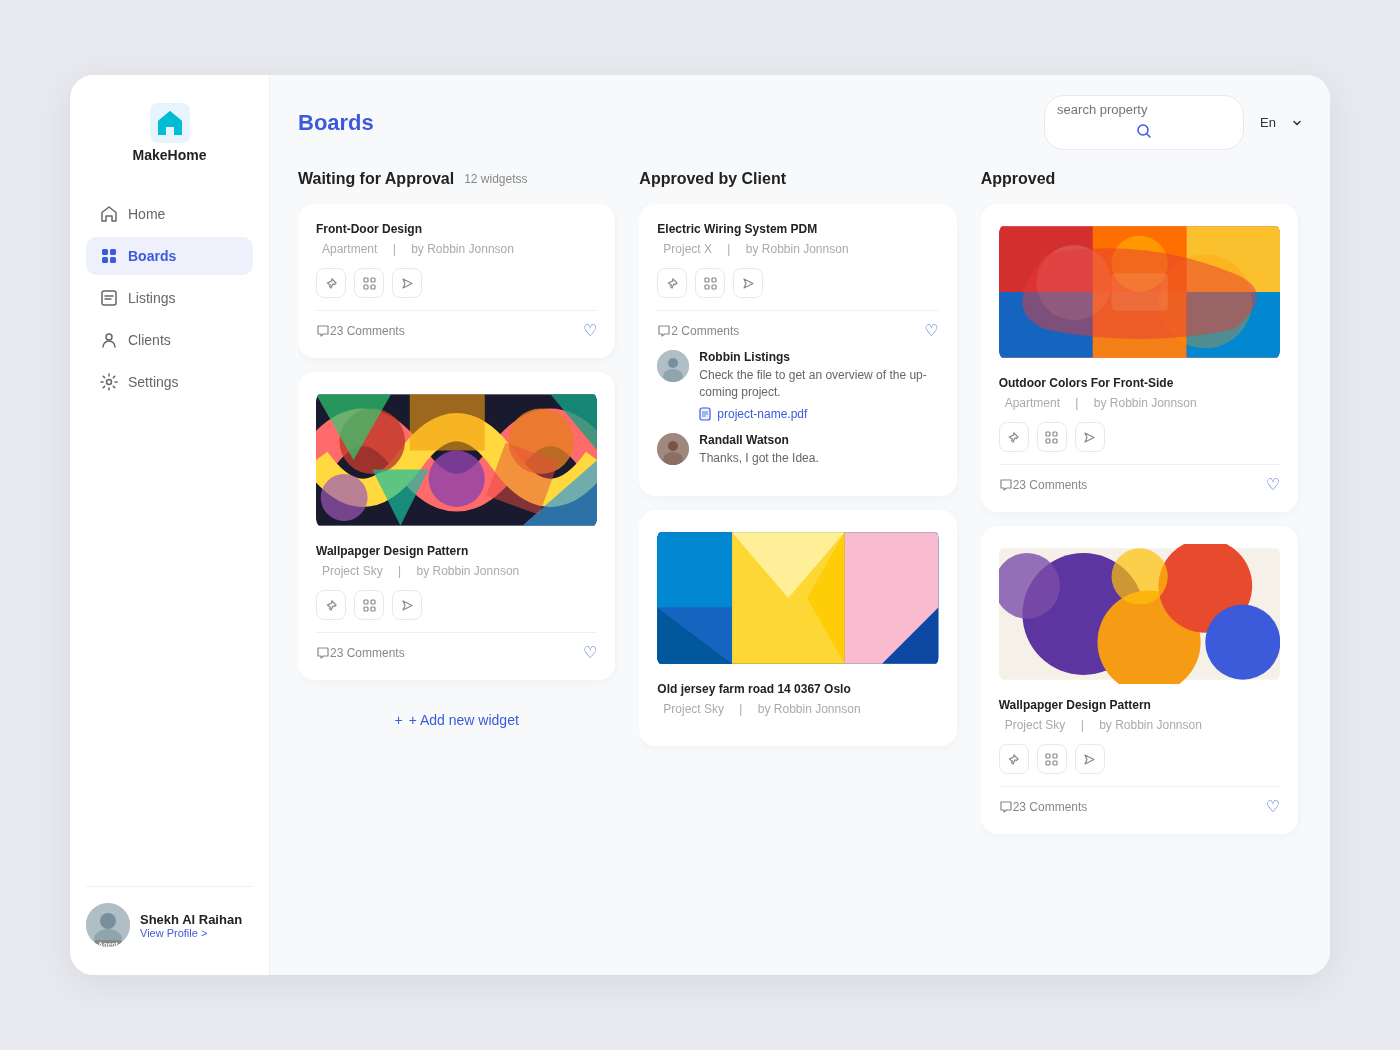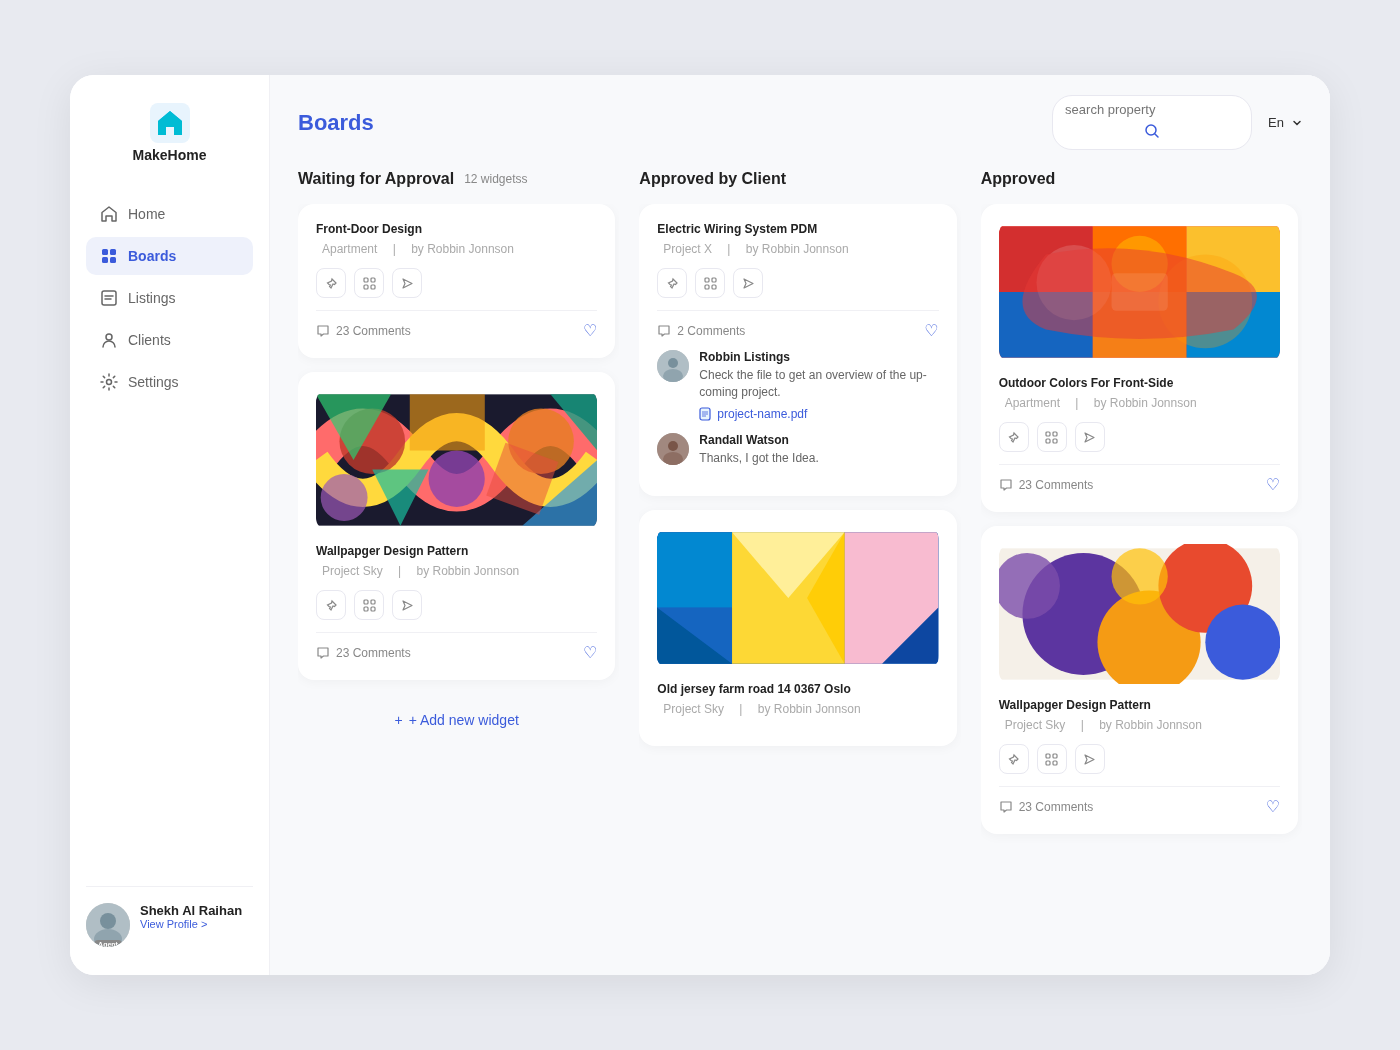--- a/index.html
+++ b/index.html
@@ -73,21 +73,21 @@
       width: 18px;
       height: 18px;
       display: flex;
       align-items: center;
       justify-content: center;
       color: inherit;
     }
     .nav-item.active .nav-icon { color: #3b5bdb; }
     .user-area {
       display: flex;
-      align-items: flex-start;
+      align-items: center;
       gap: 10px;
       padding-top: 16px;
       border-top: 1px solid #f0f0f4;
     }
     .avatar {
       width: 44px;
       height: 44px;
       border-radius: 50%;
       background: #ccc;
       overflow: hidden;
@@ -154,21 +154,21 @@
       flex: 1;
       width: 100%;
     }
     .search-icon-svg {
       color: #3b5bdb;
       flex-shrink: 0;
     }
     .lang-selector {
       display: flex;
       align-items: center;
-      gap: 8px;
+      gap: 16px;
       font-size: 13px;
       font-weight: 500;
       color: #333;
       cursor: pointer;
     }
     .boards-content {
       flex: 1;
       display: flex;
       gap: 20px;
       padding: 0 28px 20px;
@@ -252,21 +252,20 @@
     }
     .card-footer {
       display: flex;
       align-items: center;
       justify-content: space-between;
       border-top: 1px solid #f0f0f4;
       padding-top: 10px;
     }
     .card-comments {
       display: flex;
-      gap: 6px;
       font-size: 12px;
       color: #888;
     }
     .heart-icon { color: #3b5bdb; font-size: 16px; cursor: pointer; }
     
     .add-widget {
       display: flex;
       align-items: center;
       justify-content: center;
       gap: 6px;

